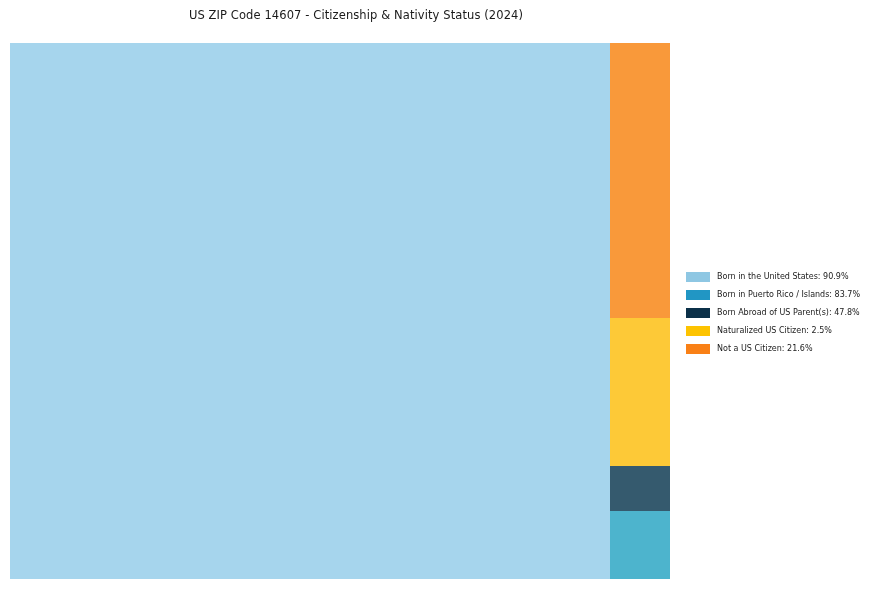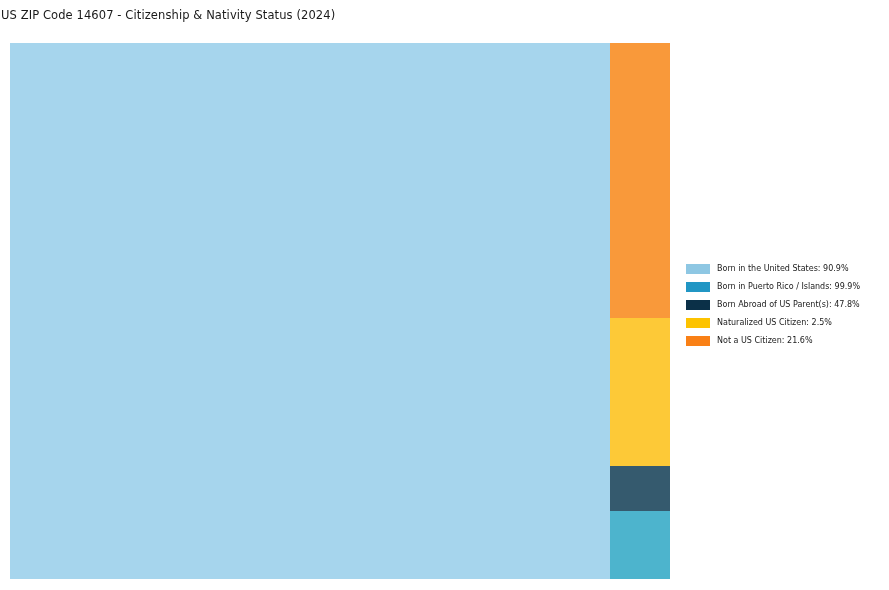--- a/index.html
+++ b/index.html
@@ -20,24 +20,24 @@
     position: absolute;
     left: 0; top: 0;
     width: 889px;
     height: 590px;
     background: #ffffff;
   }
 
   
   #chart-title {
     position: absolute;
-    left: 1px;
+    left: 16px;
     top: 8px;
     width: 680px;
-    text-align: left;
+    text-align: center;
     font-size: 11.5px;
     line-height: 14px;
     color: #1a1a1a;
     letter-spacing: 0.1px;
     white-space: nowrap;
   }
 
   
   #plot-area {
     position: absolute;
@@ -72,21 +72,21 @@
 
   
   #legend {
     position: absolute;
     left: 686px;
     top: 264px;
     width: 195px;
   }
   .legend-row {
     display: flex;
-    align-items: flex-start;
+    align-items: flex-end;
     height: 18px;
   }
   .legend-swatch {
     width: 24px;
     height: 10px;
     flex: 0 0 24px;
     margin-right: 7px;
   }
   .legend-label {
     font-size: 8px;
@@ -119,21 +119,21 @@
 
   <div id="legend">
 
     <div class="legend-row">
       <span class="legend-swatch" id="sw-0" style="background: rgb(142, 199, 227);"></span>
       <span class="legend-label">Born in the United States: 90.9%</span>
     </div>
 
     <div class="legend-row">
       <span class="legend-swatch" id="sw-1" style="background: rgb(33, 150, 196);"></span>
-      <span class="legend-label">Born in Puerto Rico / Islands: 99.9%</span>
+      <span class="legend-label">Born in Puerto Rico / Islands: 83.7%</span>
     </div>
 
     <div class="legend-row">
       <span class="legend-swatch" id="sw-2" style="background: rgb(11, 48, 72);"></span>
       <span class="legend-label">Born Abroad of US Parent(s): 47.8%</span>
     </div>
 
     <div class="legend-row">
       <span class="legend-swatch" id="sw-3" style="background: rgb(253, 195, 0);"></span>
       <span class="legend-label">Naturalized US Citizen: 2.5%</span>

